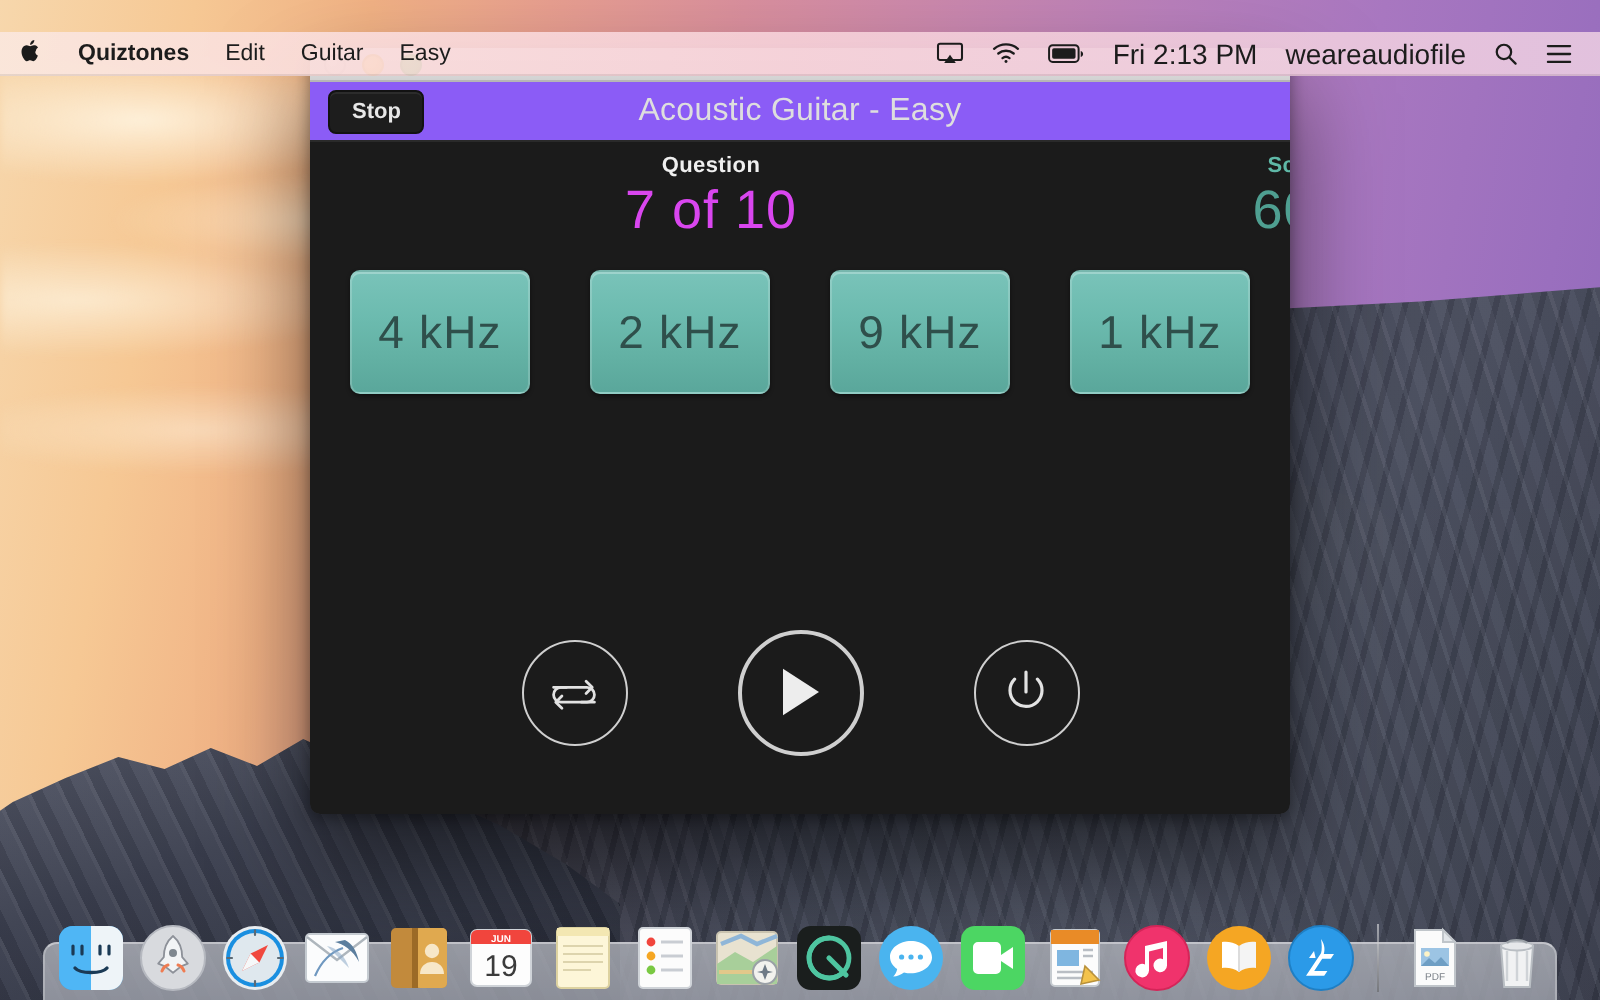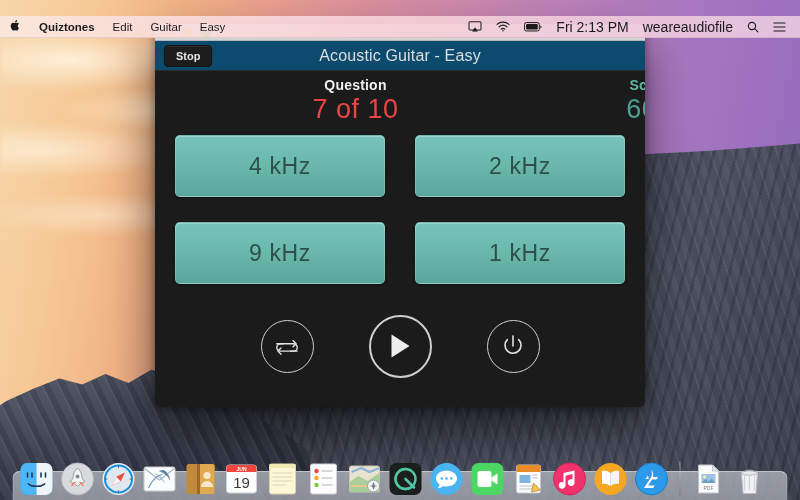--- a/index.html
+++ b/index.html
@@ -135,21 +135,21 @@
     display: flex; align-items: center; padding-left: 7px; gap: 8px;
     position: relative;
   }
   .light { width: 11px; height: 11px; border-radius: 50%; }
   .light.close   { background: radial-gradient(circle at 35% 30%, #e6e6e6, #cfcfcf); border:1px solid #bdbdbd; }
   .light.min     { background: radial-gradient(circle at 35% 30%, #ffd14f, #f2b51a); border:1px solid #d8a018; }
   .light.zoom    { background: radial-gradient(circle at 35% 30%, #46d84b, #27bb2c); border:1px solid #21a527; }
 
   .toolbar {
     height: 30px;
-    background: #0c4a6e;
+    background: #8b5cf6;
     display: flex; align-items: center;
     position: relative;
     border-bottom: 1px solid #2a2a2a;
   }
   .stop-btn {
     position: absolute; left: 9px;
     background: #1d1d1d;
     color: #e7e7e7;
     font-size: 11px; font-weight: bold;
     padding: 4px 11px;
@@ -174,35 +174,35 @@
   .stats {
     height: 62px;
     display: flex; align-items: flex-start;
     padding-top: 6px;
     position: relative;
   }
   .stat { position: absolute; text-align: center; }
   .stat.question { left: 123px; width: 155px; }
   .stat.score    { left: 437px; width: 115px; }
   .stat-label {
-    font-size: 14px; font-weight: bold; letter-spacing: .2px;
+    font-size: 11px; font-weight: bold; letter-spacing: .2px;
     color: #efefef; margin-bottom: 1px;
   }
   .stat.score .stat-label { color: #5fb8a7; }
   .stat-value {
     font-size: 27px; font-weight: 200; letter-spacing: .5px;
-    color: #ef4444; line-height: 1.15;
+    color: #d946ef; line-height: 1.15;
   }
   .stat.score .stat-value { color: #4f9f91; }
 
   
   .answers {
     padding: 0 20px;
     display: grid;
-    grid-template-columns: 1fr 1fr;
+    grid-template-columns: 1fr 1fr 1fr 1fr;
     grid-template-rows: 62px 62px;
     column-gap: 30px;
     row-gap: 25px;
     margin-top: 2px;
   }
   .answer {
     border-radius: 5px;
     background: linear-gradient(180deg, #79c3b9 0%, #6cbbaf 38%, #63b1a4 70%, #5aa79b 100%);
     border: 1px solid rgba(255,255,255,.18);
     box-shadow: 0 1px 2px rgba(0,0,0,.45), inset 0 1px 0 rgba(255,255,255,.28);
@@ -235,21 +235,21 @@
   .dock {
     position: absolute; left: 50%; transform: translateX(-50%);
     bottom: 0;
     height: 29px;
     background: linear-gradient(180deg, rgba(171,174,182,.83) 0%, rgba(155,158,168,.86) 100%);
     border-top: 1px solid rgba(255,255,255,.45);
     border-left: 1px solid rgba(255,255,255,.25);
     border-right: 1px solid rgba(255,255,255,.25);
     border-radius: 7px 7px 0 0;
     display: flex; align-items: flex-end;
-    padding: 0 20px 4px 6px;
+    padding: 0 2px 4px 6px;
     gap: 7px;
     z-index: 25;
   }
   .dock-item {
     width: 34px; height: 34px;
     border-radius: 7px;
     position: relative;
     flex: 0 0 auto;
     display: flex; align-items: center; justify-content: center;
     overflow: hidden;

